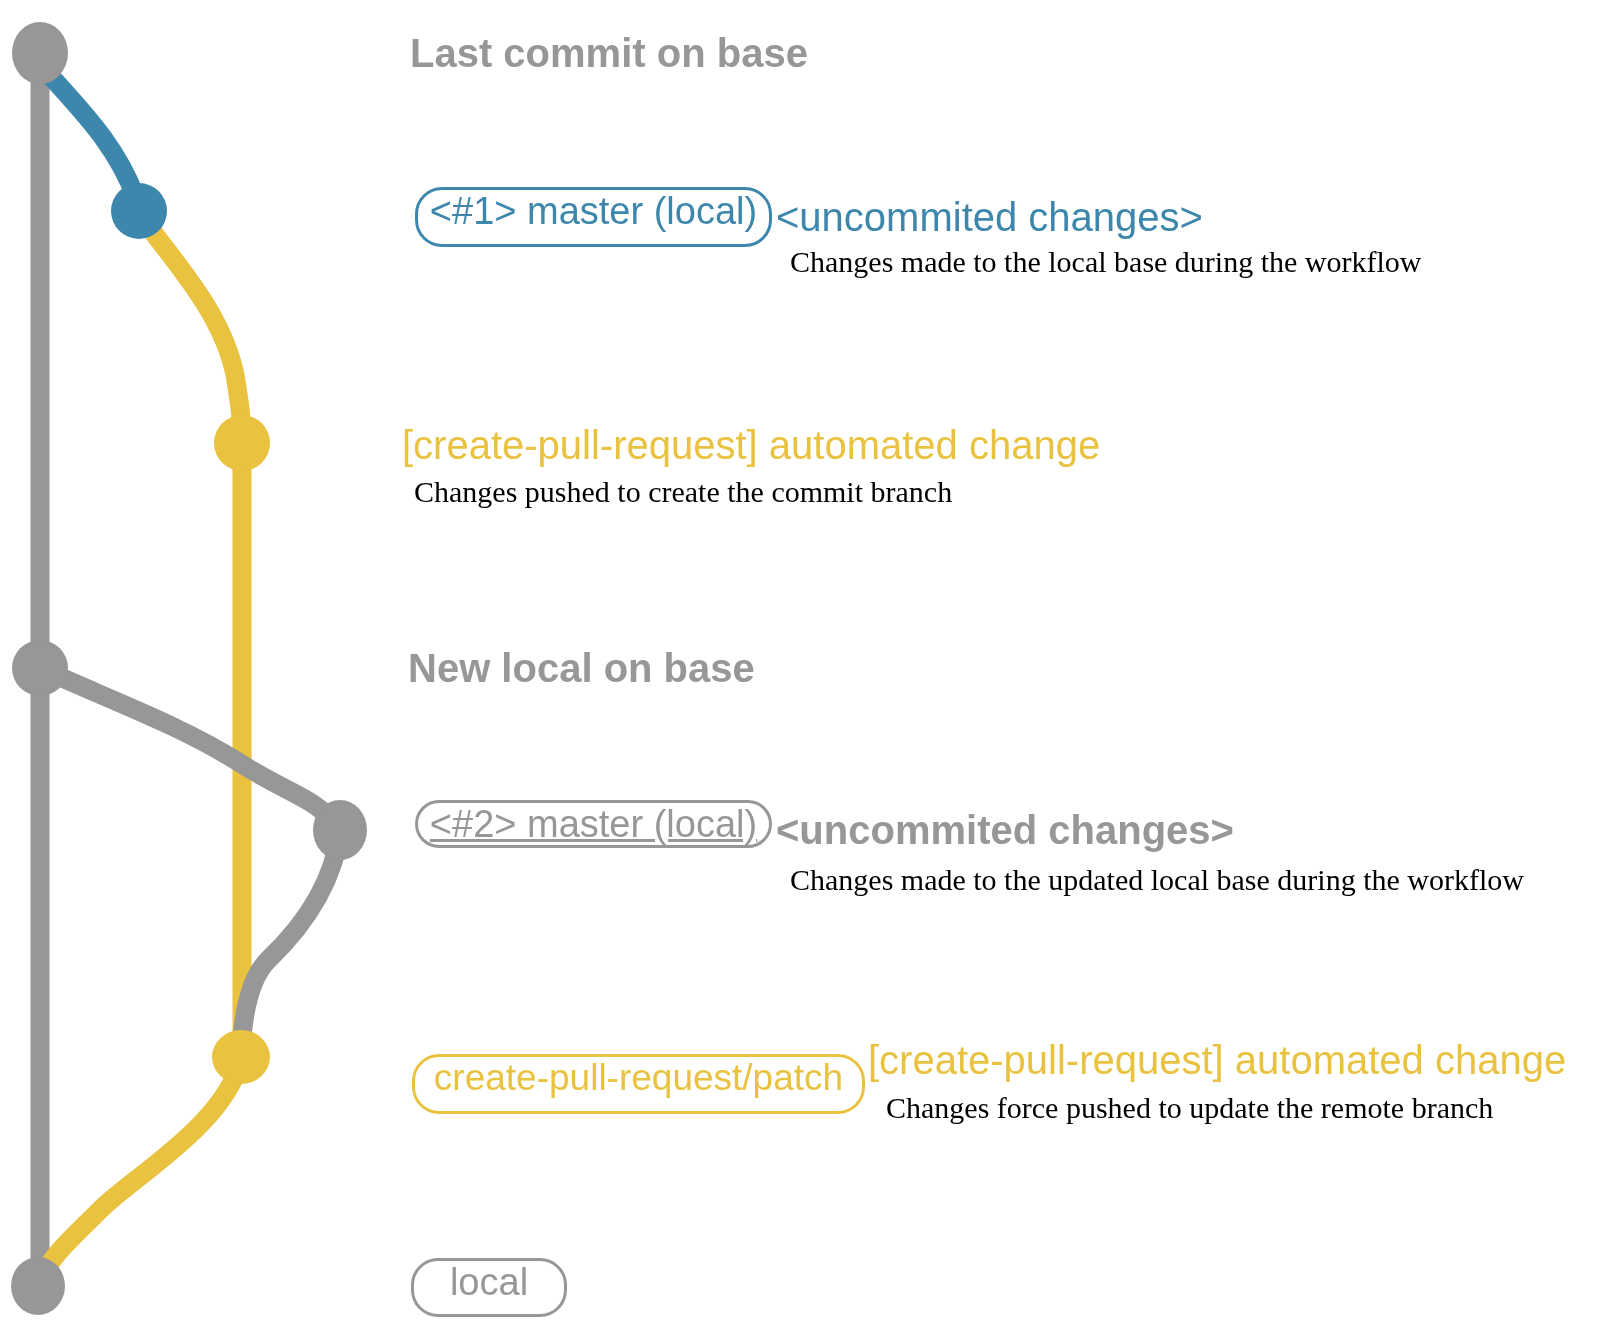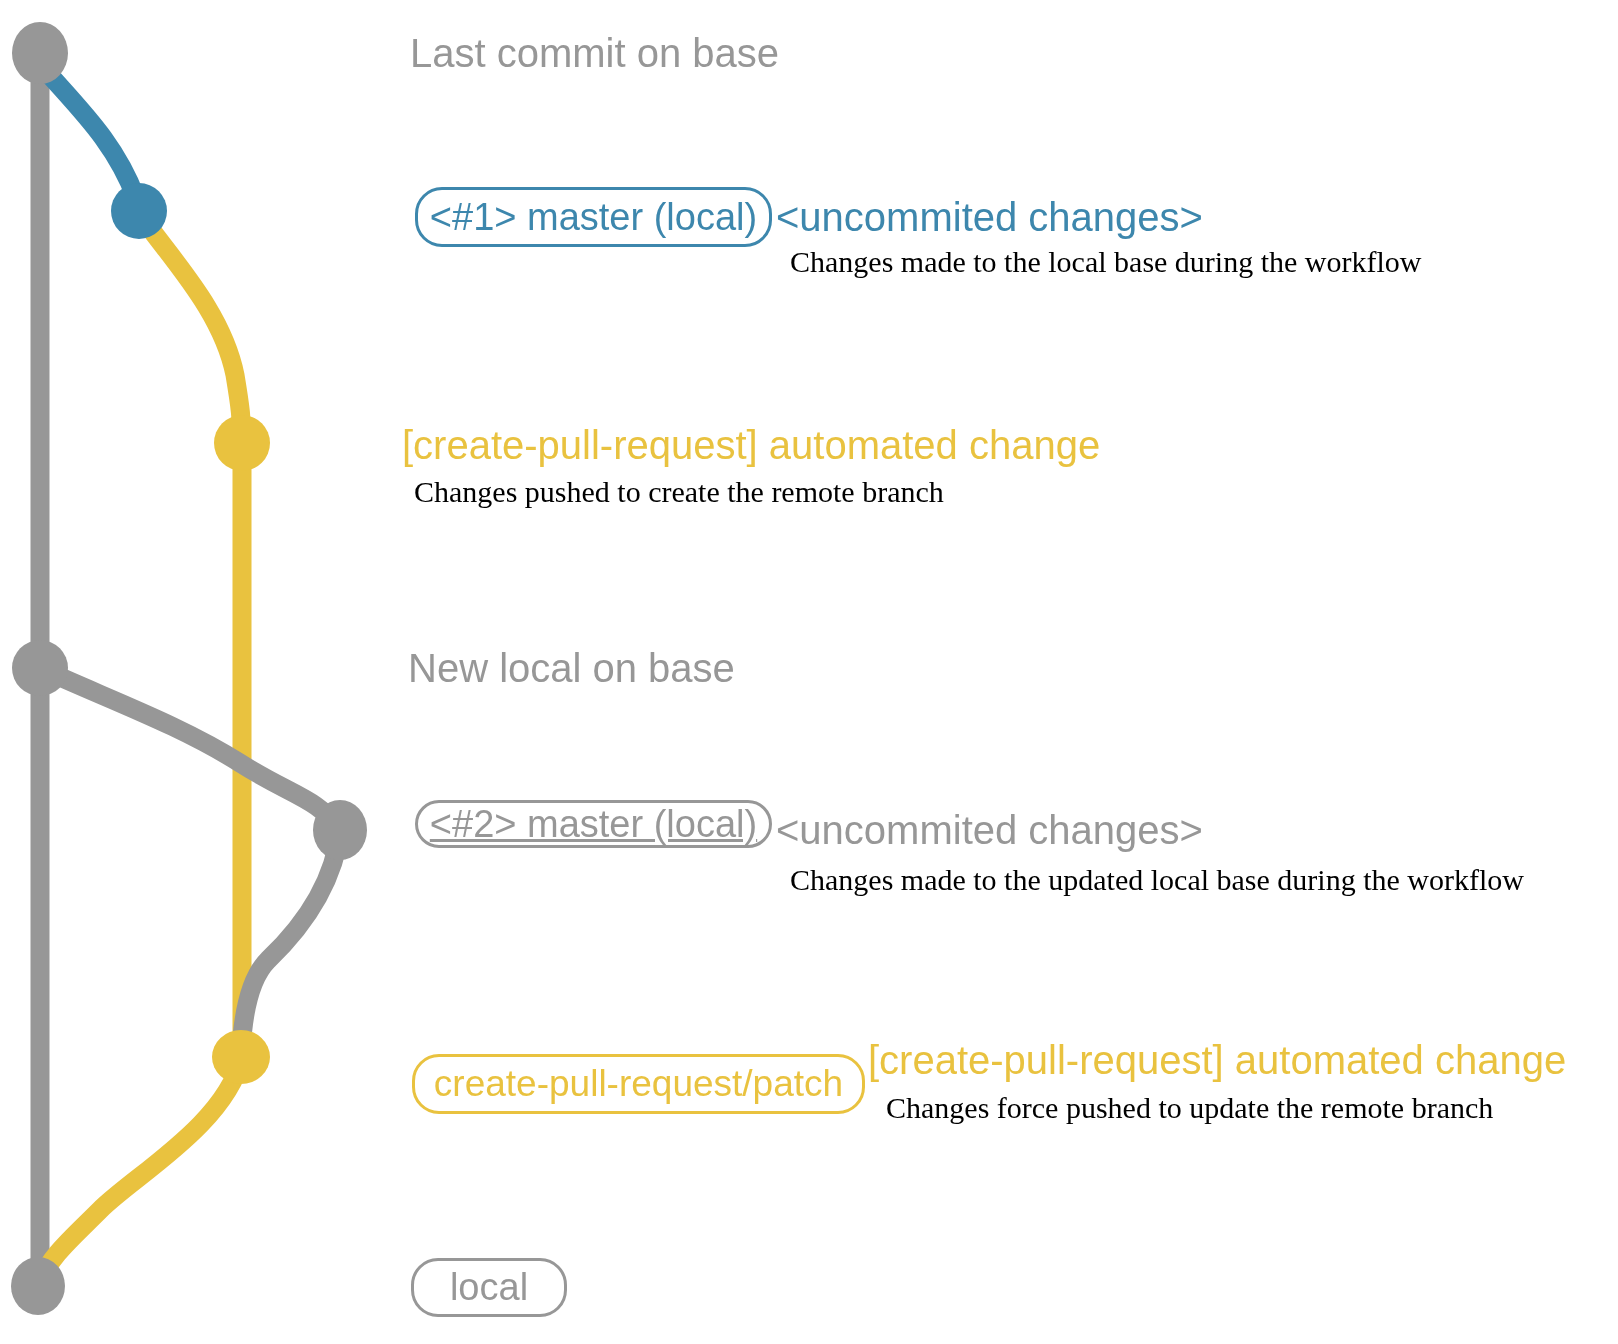--- a/index.html
+++ b/index.html
@@ -16,34 +16,33 @@
   
   .stroke-gray   { stroke: var(--c-gray,  #979797); fill: none; stroke-width: 19; stroke-linecap: round; }
   .stroke-blue   { stroke: var(--c-blue,  #3d87ad); fill: none; stroke-width: 19; stroke-linecap: round; }
   .stroke-yellow { stroke: var(--c-yellow,#e9c23f); fill: none; stroke-width: 19; stroke-linecap: round; }
   .fill-gray   { fill: var(--c-gray,  #979797); }
   .fill-blue   { fill: var(--c-blue,  #3d87ad); }
   .fill-yellow { fill: var(--c-yellow,#e9c23f); }
 
   .abs { position: absolute; white-space: nowrap; }
 
-  .lbl-gray   { color: var(--c-gray,  #979797); font-size: 40px; line-height: 46px; }
+  .lbl-gray   { color: var(--c-gray,  #979797); font-size: 40px; line-height: 46px; font-weight: bold; }
   .lbl-blue   { color: var(--c-blue,  #3d87ad); font-size: 40px; line-height: 46px; }
   .lbl-yellow { color: var(--c-yellow,#e9c23f); font-size: 40px; line-height: 46px; }
 
   .desc {
     color: var(--c-ink, #000000);
     font-family: "Liberation Serif", serif;
     font-size: 30px;
     line-height: 38px;
   }
 
   .badge {
     display: flex;
-    align-items: center;
     justify-content: center;
     box-sizing: border-box;
     border-radius: 27px;
     background: #ffffff;
     font-size: 38px;
   }
   .badge-blue   { border: 3px solid var(--c-blue,  #3d87ad); color: var(--c-blue,  #3d87ad); }
   .badge-gray   { border: 3px solid var(--c-gray,  #979797); color: var(--c-gray,  #979797); }
   .badge-yellow { border: 3px solid var(--c-yellow,#e9c23f); color: var(--c-yellow,#e9c23f); margin-top: 24px; }
 
@@ -93,21 +92,21 @@
 
   <div class="abs lbl-gray pos-last-commit">Last commit on base</div>
 
   <div class="abs badge badge-blue pos-badge-1">
     <span>&lt;#1&gt; master (local)</span>
   </div>
   <div class="abs lbl-blue pos-note-1">&lt;uncommited changes&gt;</div>
   <div class="abs desc pos-desc-1">Changes made to the local base during the workflow</div>
 
   <div class="abs lbl-yellow pos-cpr-label-1">[create-pull-request] automated change</div>
-  <div class="abs desc pos-desc-2">Changes pushed to create the remote branch</div>
+  <div class="abs desc pos-desc-2">Changes pushed to create the commit branch</div>
 
   <div class="abs lbl-gray pos-new-commit">New local on base</div>
 
   <div class="abs badge badge-gray pos-badge-2">
     <span>&lt;#2&gt; master (local)</span>
   </div>
   <div class="abs lbl-gray pos-note-2">&lt;uncommited changes&gt;</div>
   <div class="abs desc pos-desc-3">Changes made to the updated local base during the workflow</div>
 
   <div class="abs badge badge-yellow pos-badge-3">

